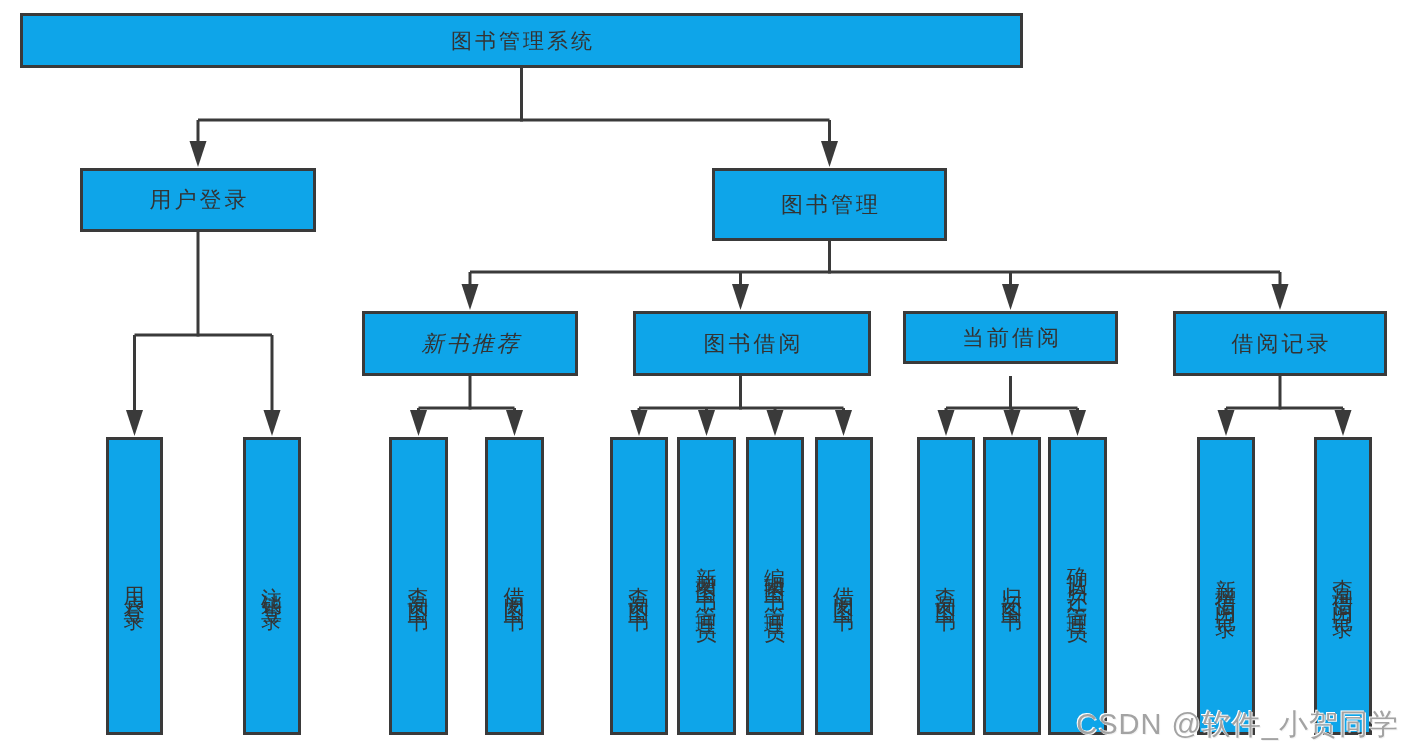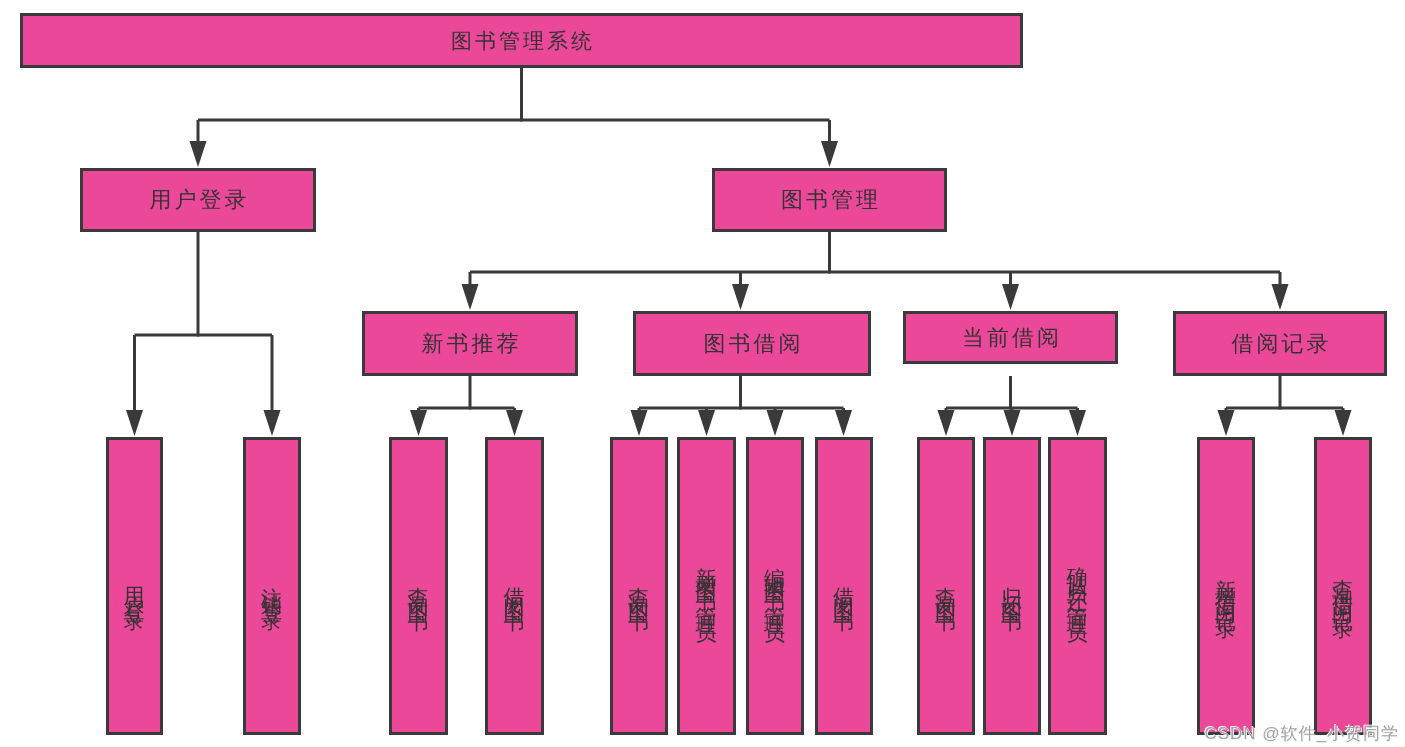--- a/index.html
+++ b/index.html
@@ -16,21 +16,21 @@
     overflow: hidden;
   }
   .connector-layer {
     position: absolute;
     left: 0; top: 0;
     width: 1405px; height: 747px;
     pointer-events: none;
   }
   .box {
     position: absolute;
-    background: #ec4899;
+    background: #0ea5e9;
     border: 3px solid #3a3a3a;
     box-sizing: border-box;
     display: flex;
     align-items: center;
     justify-content: center;
     color: #333333;
   }
   .h-label {
     font-size: 22px;
     letter-spacing: 3px;
@@ -42,21 +42,21 @@
     writing-mode: vertical-rl;
     text-orientation: mixed;
     font-size: 21px;
     letter-spacing: 8px;
     line-height: 1;
   }
   .watermark {
     position: absolute;
     right: 6px;
     bottom: 2px;
-    font-size: 17px;
+    font-size: 29px;
     letter-spacing: 1px;
     color: #a3a3a3;
     text-shadow: 1px 1px 0 #f2f2f2, -1px -1px 0 #ffffff;
     white-space: nowrap;
     z-index: 5;
   }
 </style>
 </head>
 <body>
 
@@ -124,25 +124,25 @@
     <polygon points="1334.5,410 1351.5,410 1343,436" stroke="none"></polygon>
   </svg>
 
   <div class="box root" style="left:20px; top:13px; width:1003px; height:55px;">
     <span class="h-label">图书管理系统</span>
   </div>
 
   <div class="box" style="left:80px; top:168px; width:236px; height:64px;">
     <span class="h-label">用户登录</span>
   </div>
-  <div class="box" style="left:712px; top:168px; width:235px; height:64px;">
+  <div class="box" style="left:712px; top:168px; width:235px; height:73px;">
     <span class="h-label">图书管理</span>
   </div>
 
-  <div class="box" style="left:362px; top:311px; width:216px; height:65px;">
+  <div class="box" style="left:362px; top:311px; width:216px; height:65px;font-style:italic;">
     <span class="h-label">新书推荐</span>
   </div>
   <div class="box" style="left:633px; top:311px; width:238px; height:65px;">
     <span class="h-label">图书借阅</span>
   </div>
   <div class="box" style="left:903px; top:311px; width:215px; height:53px;">
     <span class="h-label">当前借阅</span>
   </div>
   <div class="box" style="left:1173px; top:311px; width:214px; height:65px;">
     <span class="h-label">借阅记录</span>

